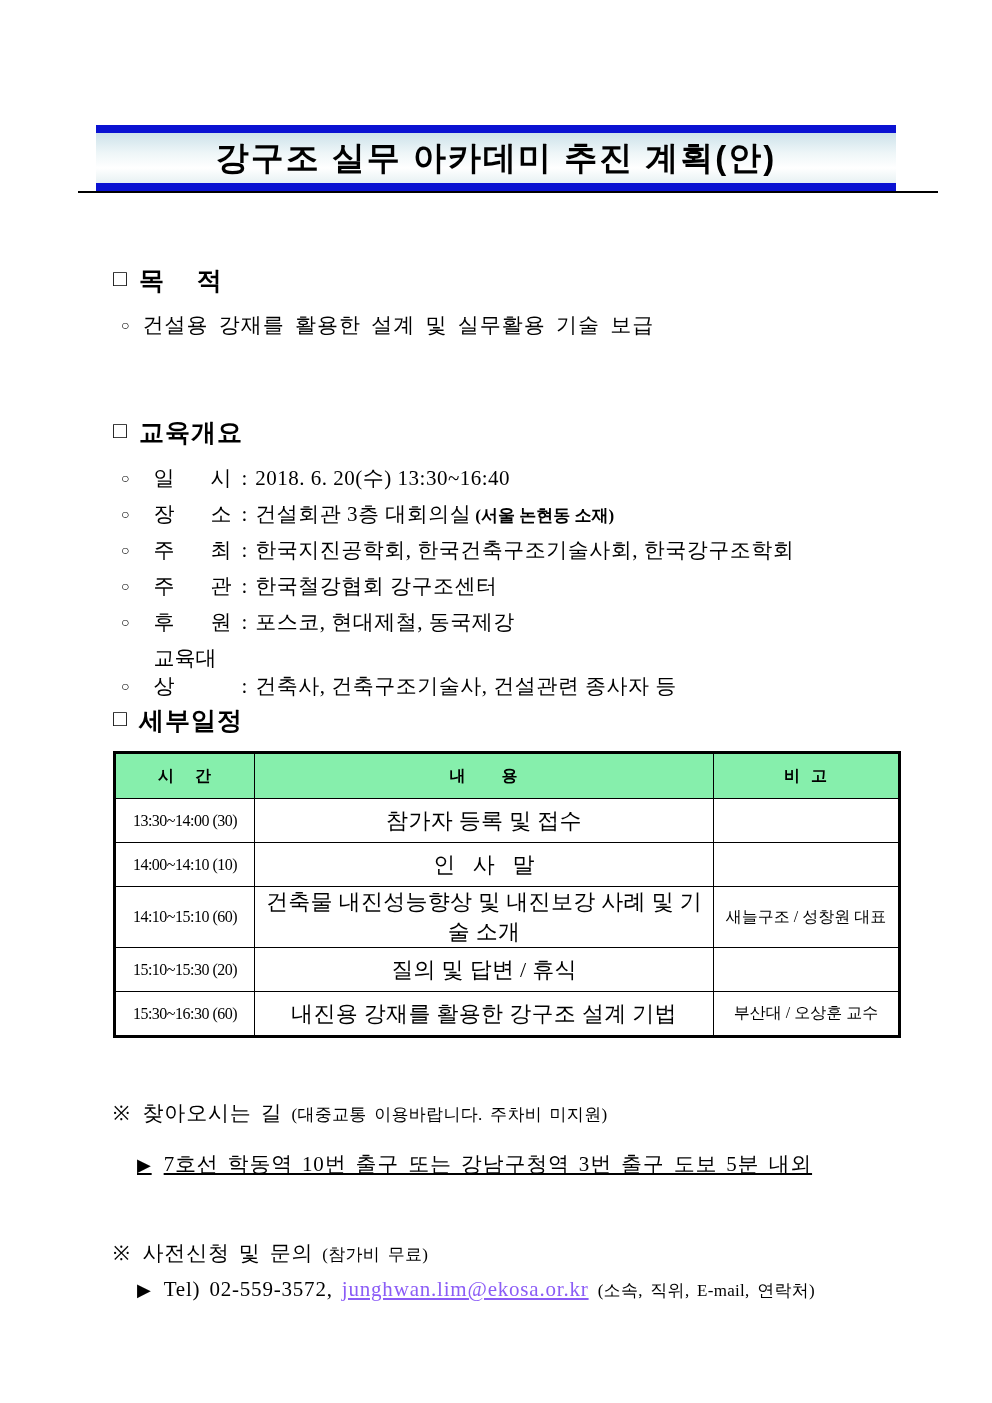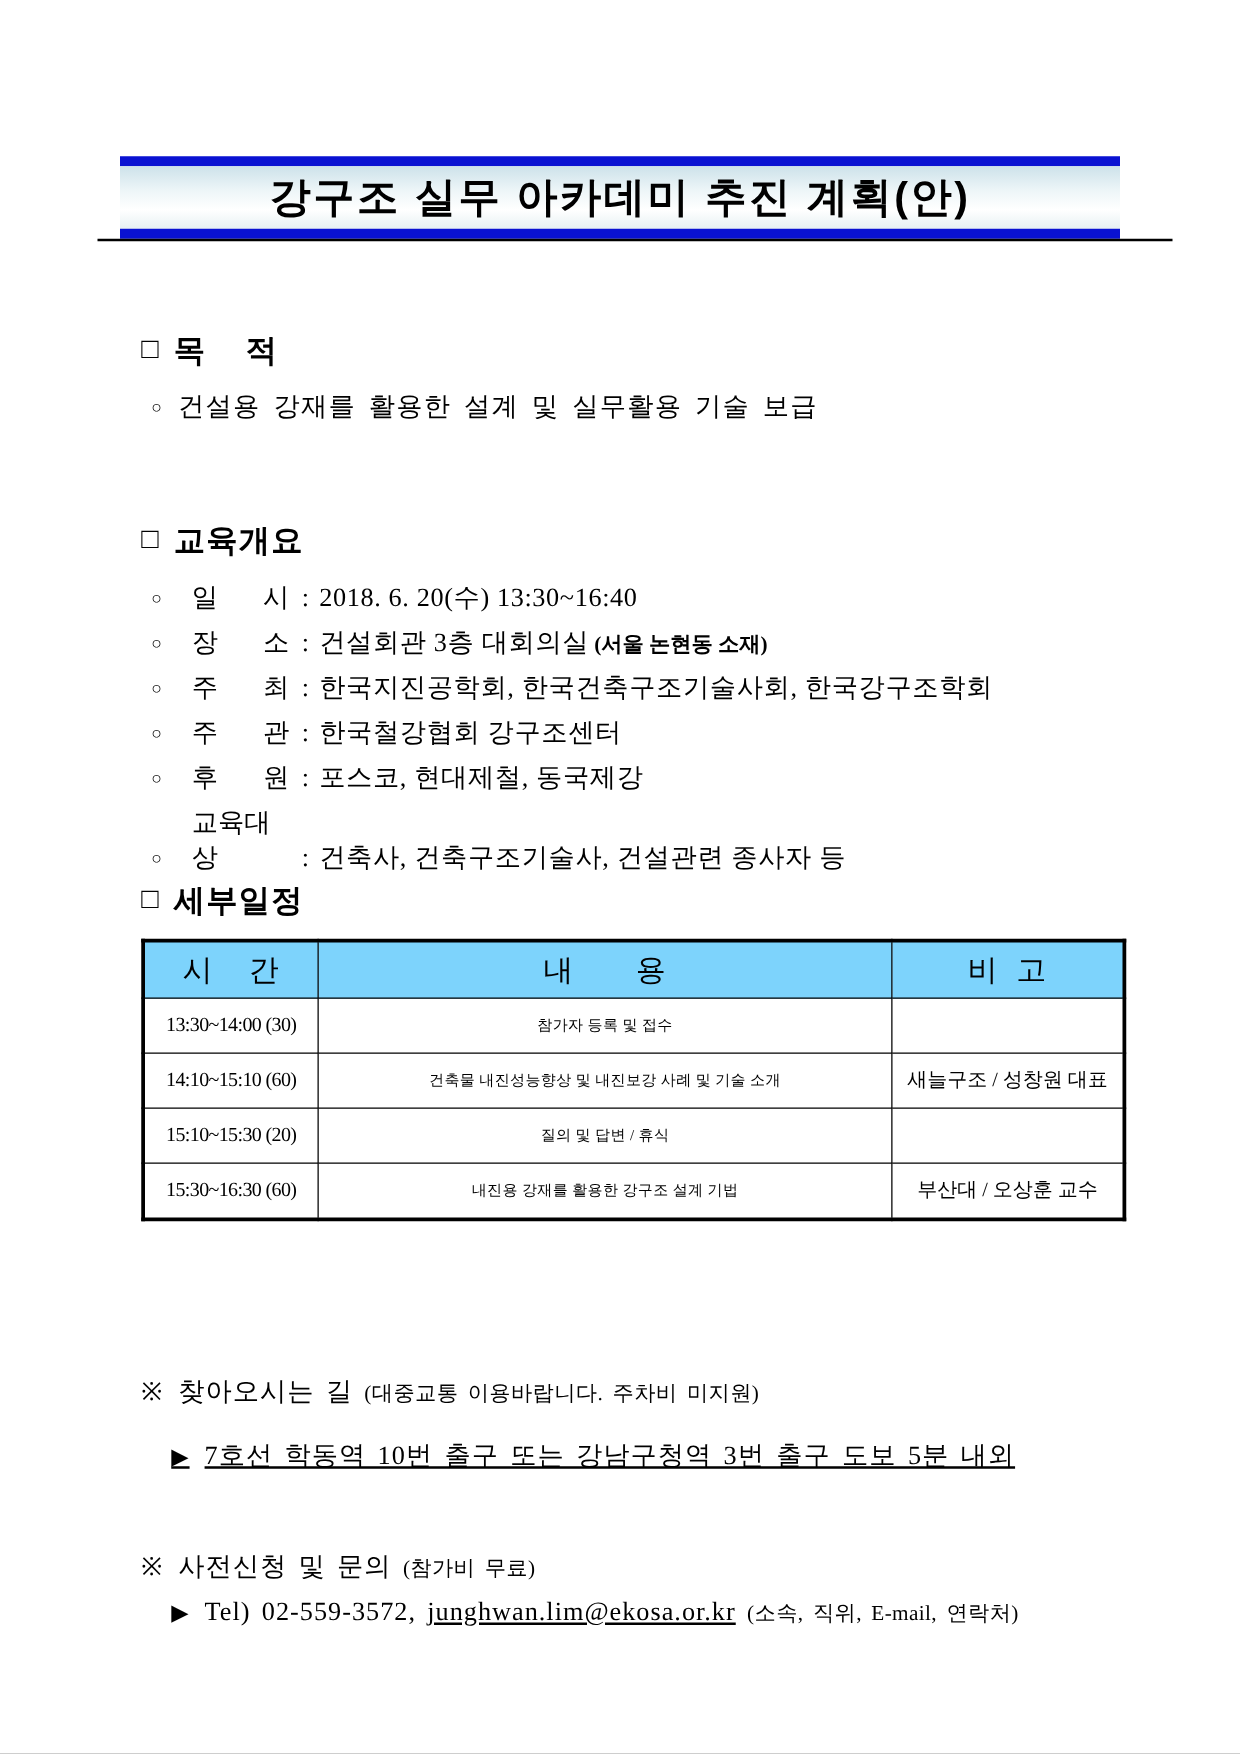--- a/index.html
+++ b/index.html
@@ -51,38 +51,38 @@
   .ov-note { font-size:17px; margin-left:4px;font-weight:bold; }
 
   
   table.sched {
     position:absolute; left:113px; top:751px; width:785px;
     border-collapse:collapse; table-layout:fixed;
     border:3px solid #000;
   }
   .sched th, .sched td { border:1.5px solid #000; text-align:center; vertical-align:middle; padding:0 4px; }
   .sched th {
-    background:#7dd3fc; height:44px;
-    font-weight:normal; font-size:24px; letter-spacing:1px;
+    background:#86efac; height:44px;
+    font-weight:bold; font-size:16px; letter-spacing:1px;
   }
   .sched td { height:43px; }
   .col-time { width:140px; }
   .col-content { width:459px; }
   .col-note { width:186px; }
   td.t { font-size:16px; letter-spacing:-0.5px; }
-  td.c { font-size:12px; letter-spacing:0.3px; }
+  td.c { font-size:22px; letter-spacing:0.3px; }
   td.n { font-size:16px; }
 
   
   .note-line { position:absolute; left:113px; font-size:21px; letter-spacing:0.8px; word-spacing:3px; }
   .note-marker { margin-right:12px; font-size:20px; }
   .note-small { font-size:17px; letter-spacing:0.3px; }
   .arrow-line { position:absolute; left:137px; font-size:21px; letter-spacing:0.8px; word-spacing:3px; }
   .arrow-glyph { font-size:18px; margin-right:12px; }
-  a.email-link { color:#000000; text-decoration:underline; cursor:pointer; }
+  a.email-link { color:#8b5cf6; text-decoration:underline; cursor:pointer; }
 </style>
 </head>
 <body>
 
 <div class="page">
 
   <div class="banner">
     <div class="banner-bar"></div>
     <div class="banner-body">
       <span class="banner-title">강구조 실무 아카데미 추진 계획(안)</span>
@@ -141,20 +141,25 @@
         <th class="pre">비  고</th>
       </tr>
     </thead>
     <tbody>
       <tr>
         <td class="t">13:30~14:00 (30)</td>
         <td class="c pre">참가자 등록 및 접수</td>
         <td class="n"></td>
       </tr>
       <tr>
+        <td class="t">14:00~14:10 (10)</td>
+        <td class="c pre">인   사   말</td>
+        <td class="n"></td>
+      </tr>
+      <tr>
         <td class="t">14:10~15:10 (60)</td>
         <td class="c">건축물 내진성능향상 및 내진보강 사례 및 기술 소개</td>
         <td class="n">새늘구조 / 성창원 대표</td>
       </tr>
       <tr>
         <td class="t">15:10~15:30 (20)</td>
         <td class="c pre">질의 및 답변 / 휴식</td>
         <td class="n"></td>
       </tr>
       <tr>

